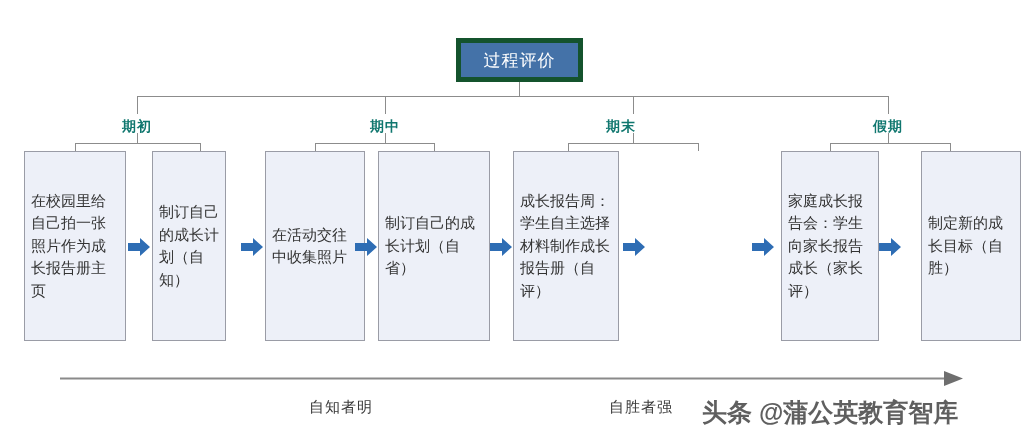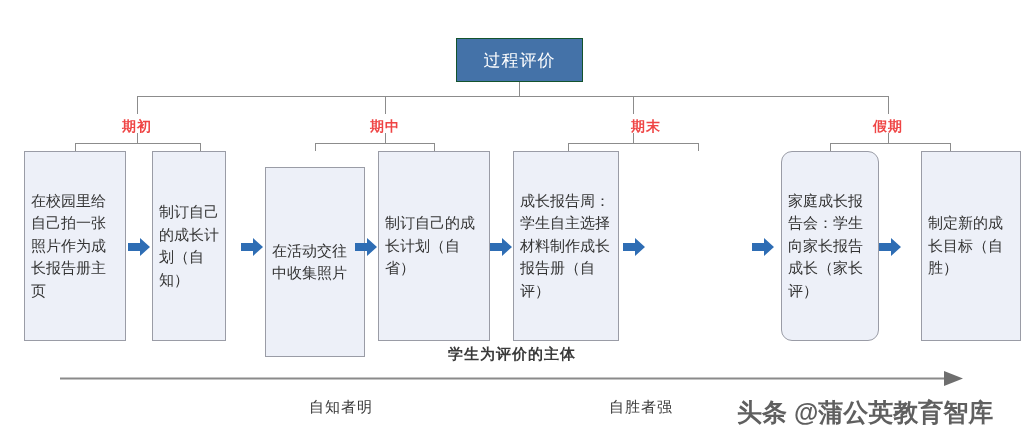--- a/index.html
+++ b/index.html
@@ -21,21 +21,21 @@
   }
 
   
   .root-node {
     position: absolute;
     left: 456px;
     top: 38px;
     width: 127px;
     height: 44px;
     background: #4472A8;
-    border: 1px solid #14532d;
+    border: 5px solid #14532d;
     box-sizing: border-box;
     display: flex;
     align-items: center;
     justify-content: center;
     color: #ffffff;
     font-size: 17px;
     letter-spacing: 1px;
   }
 
   
@@ -46,21 +46,21 @@
     width: 1023px;
     height: 434px;
     pointer-events: none;
   }
 
   
   .stage-label {
     position: absolute;
     font-size: 14px;
     font-weight: bold;
-    color: #ef4444;
+    color: #0f766e;
     white-space: nowrap;
     transform: translateX(-50%);
     letter-spacing: 1px;
   }
 
   
   .step-box {
     position: absolute;
     top: 151px;
     height: 190px;
@@ -119,21 +119,21 @@
     font-size: 15px;
     color: #3a3a3a;
     white-space: nowrap;
     transform: translateX(-50%);
     letter-spacing: 1px;
   }
 
   
   .watermark {
     position: absolute;
-    left: 737px;
+    left: 702px;
     top: 396px;
     font-size: 25px;
     font-weight: bold;
     color: #4a4a4a;
     white-space: nowrap;
     opacity: 0.88;
     letter-spacing: 0px;
   }
 </style>
 </head>
@@ -175,39 +175,39 @@
       <path d="M698.5 143 L698.5 151"></path>
 
       <path d="M830.5 143 L950.5 143"></path>
       <path d="M830.5 143 L830.5 151"></path>
       <path d="M950.5 143 L950.5 151"></path>
     </g>
   </svg>
 
   <div class="stage-label" style="left:137px; top:118px;">期初</div>
   <div class="stage-label" style="left:385px; top:118px;">期中</div>
-  <div class="stage-label" style="left:646px; top:118px;">期末</div>
+  <div class="stage-label" style="left:621px; top:118px;">期末</div>
   <div class="stage-label" style="left:888px; top:118px;">假期</div>
 
   <div class="step-box" style="left:24px; width:102px;">
     <span class="step-text">在校园里给自己拍一张照片作为成长报告册主页</span>
   </div>
   <div class="step-box" style="left:152px; width:74px;">
     <span class="step-text">制订自己的成长计划（自知）</span>
   </div>
-  <div class="step-box" style="left:265px; width:100px;margin-top:16px;">
+  <div class="step-box" style="left:265px; width:100px;">
     <span class="step-text">在活动交往中收集照片</span>
   </div>
   <div class="step-box" style="left:378px; width:112px;">
     <span class="step-text">制订自己的成长计划（自省）</span>
   </div>
   <div class="step-box" style="left:513px; width:106px;">
     <span class="step-text">成长报告周：学生自主选择材料制作成长报告册（自评）</span>
   </div>
-  <div class="step-box" style="left:781px; width:98px;border-radius:11px;">
+  <div class="step-box" style="left:781px; width:98px;">
     <span class="step-text">家庭成长报告会：学生向家长报告成长（家长评）</span>
   </div>
   <div class="step-box" style="left:921px; width:100px;font-family:Liberation Serif, serif;">
     <span class="step-text">制定新的成长目标（自胜）</span>
   </div>
 
   <svg class="flow-arrow" style="left:128px;" viewBox="0 0 22 18">
     <path d="M0 5 L12 5 L12 0 L22 9 L12 18 L12 13 L0 13 Z" fill="#2E6DB4"></path>
   </svg>
   <svg class="flow-arrow" style="left:241px;" viewBox="0 0 22 18">
@@ -222,21 +222,20 @@
   <svg class="flow-arrow" style="left:623px;" viewBox="0 0 22 18">
     <path d="M0 5 L12 5 L12 0 L22 9 L12 18 L12 13 L0 13 Z" fill="#2E6DB4"></path>
   </svg>
   <svg class="flow-arrow" style="left:752px;" viewBox="0 0 22 18">
     <path d="M0 5 L12 5 L12 0 L22 9 L12 18 L12 13 L0 13 Z" fill="#2E6DB4"></path>
   </svg>
   <svg class="flow-arrow" style="left:879px;" viewBox="0 0 22 18">
     <path d="M0 5 L12 5 L12 0 L22 9 L12 18 L12 13 L0 13 Z" fill="#2E6DB4"></path>
   </svg>
 
-  <div class="subject-caption">学生为评价的主体</div>
 
   <svg id="axis-arrow" viewBox="0 0 905 22">
     <path d="M0 10.5 L884 10.5" stroke="#8A8A8A" stroke-width="2" fill="none"></path>
     <path d="M884 3 L903 10.5 L884 18 Z" fill="#6E6E6E"></path>
   </svg>
 
   <div class="axis-label" style="left:341px;">自知者明</div>
   <div class="axis-label" style="left:641px;">自胜者强</div>
 
   <div class="watermark">头条 @蒲公英教育智库</div>

